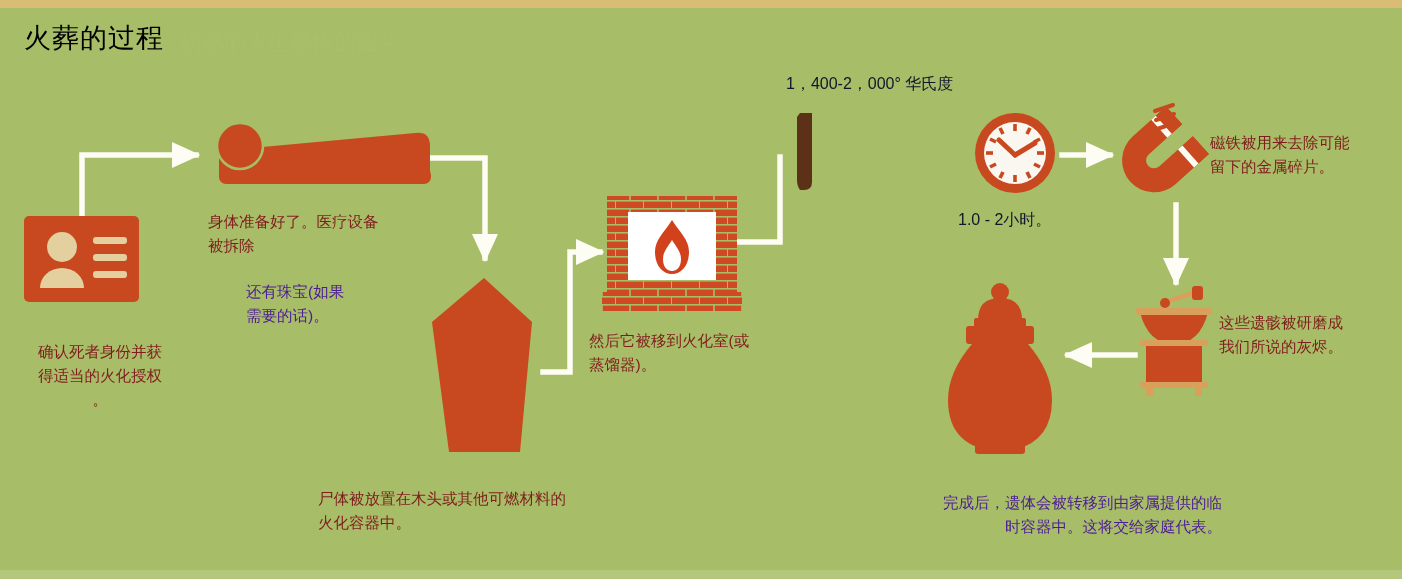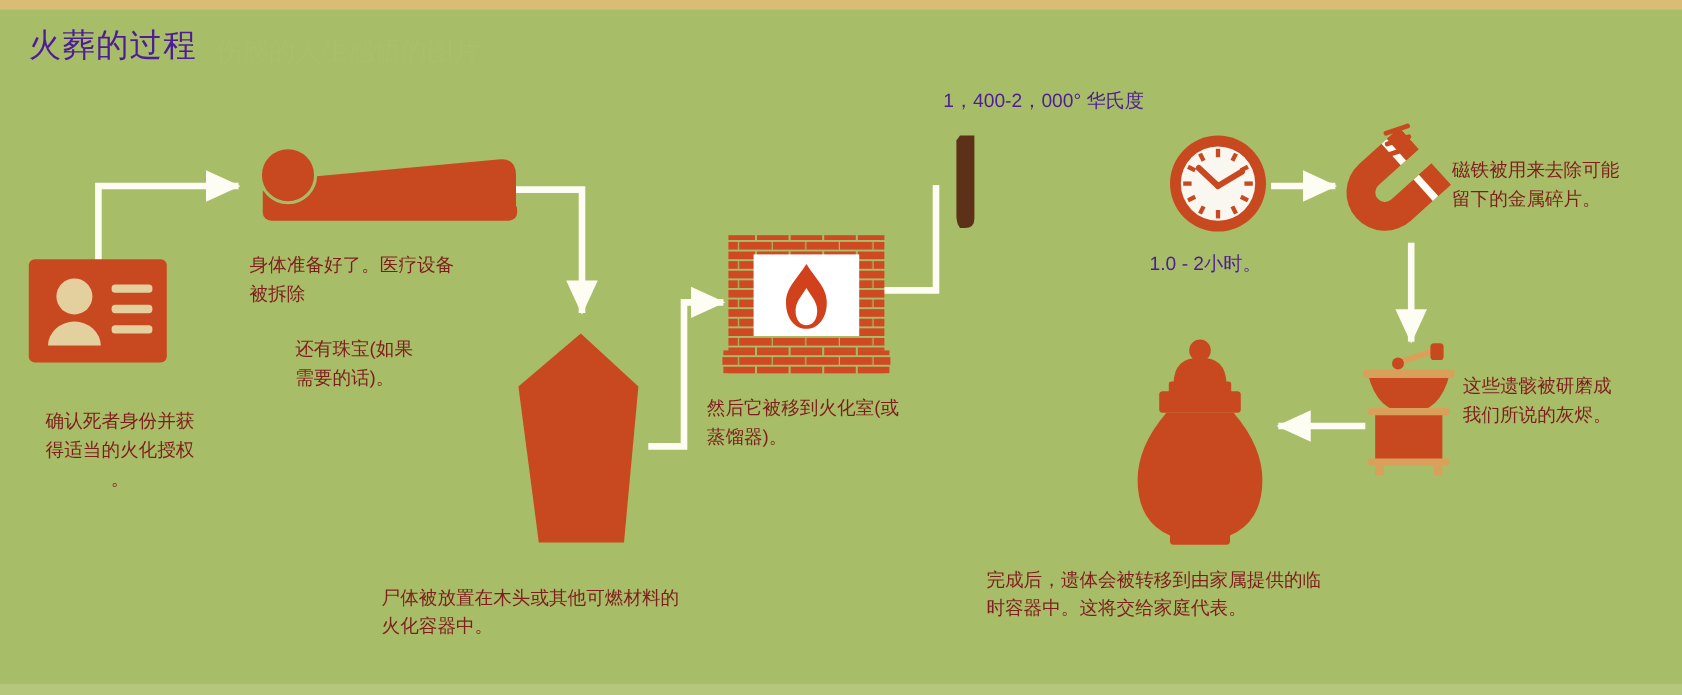--- a/index.html
+++ b/index.html
@@ -20,43 +20,43 @@
     position:absolute;left:0;top:0;width:1402px;height:8px;
     background:#d9bd74;
   }
   .bottom-border{
     position:absolute;left:0;top:570px;width:1402px;height:9px;
     background:#b5c77c;
   }
   #title{
     position:absolute;left:24px;top:20px;
     font-size:27px;
-    color:#4c1d95;
+    color:#000000;
     letter-spacing:1px;
     white-space:nowrap;
   }
   .watermark{
     position:absolute;left:180px;top:28px;
     font-size:22px;
     color:#b1c273;
     opacity:.30;
     white-space:nowrap;
     pointer-events:none;
   }
   .cap{
     position:absolute;
     color:#7f1d1d;
     font-size:15.5px;
     line-height:1.55;
     white-space:pre-line;
   }
-  .cap.sub{ color:#7f1d1d; }
+  .cap.sub{ color:#4c1d95; }
   .num{
     position:absolute;
-    color:#4c1d95;
+    color:#0f172a;
     font-size:16px;
     white-space:nowrap;
   }
   svg.layer{
     position:absolute;left:0;top:0;width:1402px;height:579px;
     overflow:visible;
   }
 </style>
 </head>
 <body>
@@ -234,16 +234,16 @@
   <div class="num" style="left:786px; top:74px;">1，400-2，000° 华氏度</div>
 
   <div class="num" style="left:958px; top:210px;">1.0 - 2小时。</div>
 
   <div class="cap" style="left:1210px; top:131px; width:190px;">磁铁被用来去除可能
 留下的金属碎片。</div>
 
   <div class="cap" style="left:1219px; top:311px; width:190px;">这些遗骸被研磨成
 我们所说的灰烬。</div>
 
-  <div class="cap sub" style="left:822px; top:472px; width:400px;">完成后，遗体会被转移到由家属提供的临
+  <div class="cap sub" style="left:822px; top:491px; width:400px;text-align:right;">完成后，遗体会被转移到由家属提供的临
 时容器中。这将交给家庭代表。</div>
 
 </div>
 
 </body></html>

